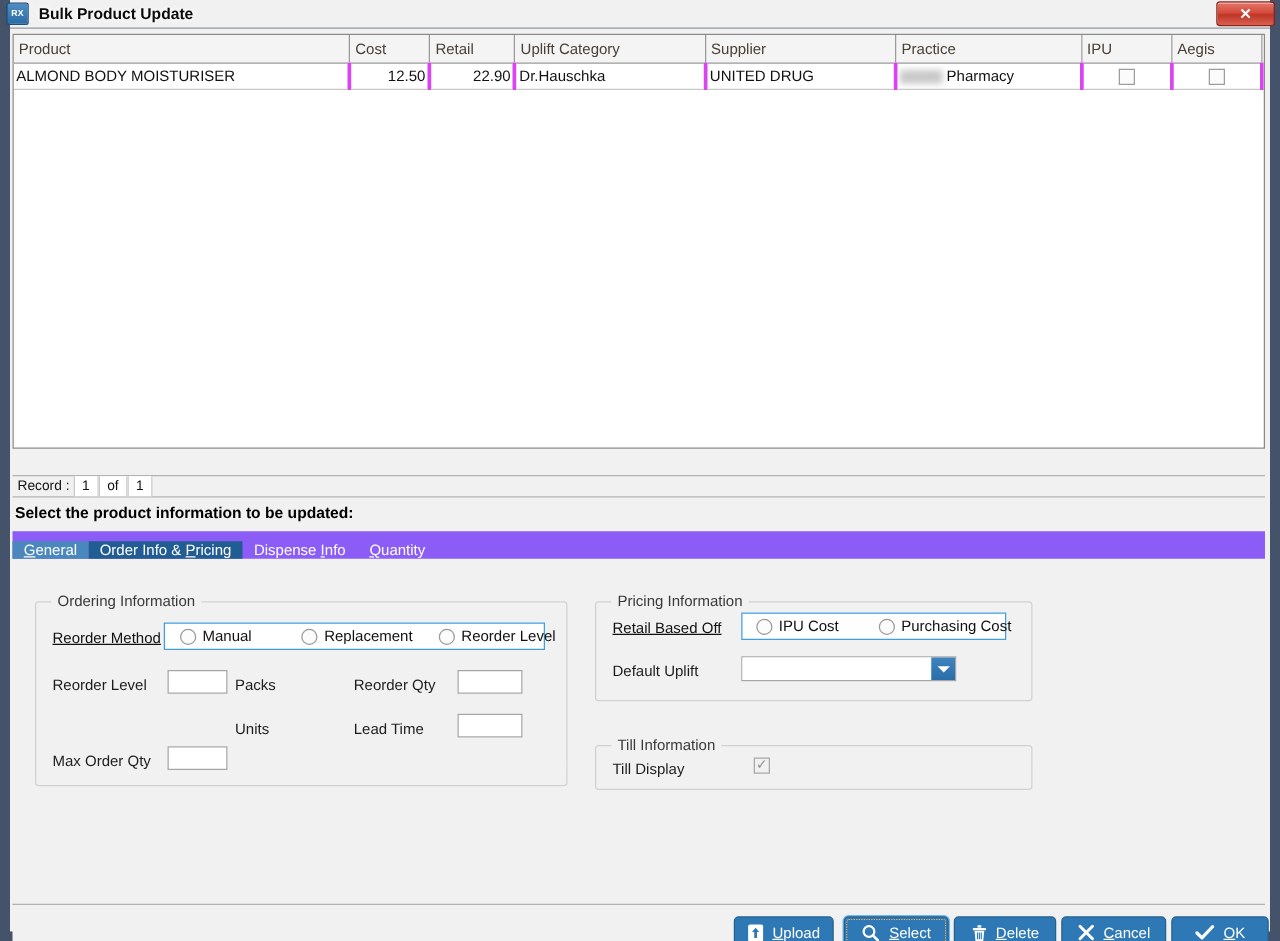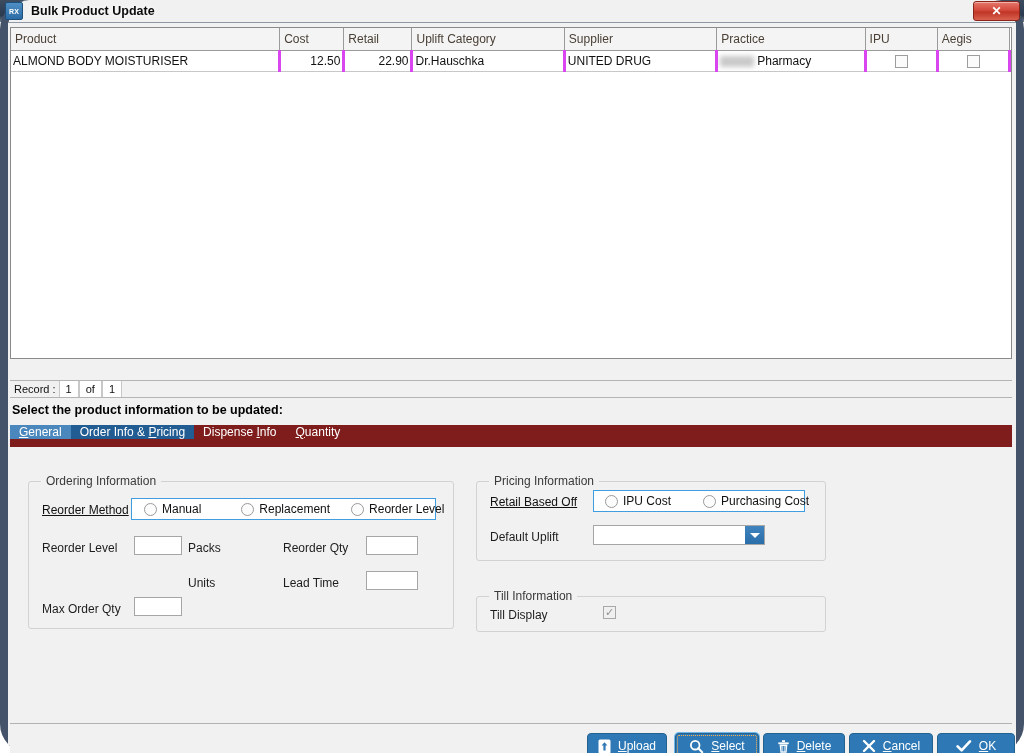--- a/index.html
+++ b/index.html
@@ -40,21 +40,20 @@
   .window {
     position: absolute;
     left: 0; top: 0;
     width: 1024px;
     height: 753px;
     box-sizing: border-box;
     border-left: 8px solid #45536a;
     border-right: 8px solid #45536a;
     border-bottom: 8px solid #45536a;
     background: #f1f1f1;
-    border-radius: 29px;
   }
   .window-inner {
     position: absolute;
     left: 0; top: 0;
     width: 1008px;
     height: 745px;
   }
 
   
   .titlebar {
@@ -212,23 +211,23 @@
     font-weight: bold;
     color: #000;
   }
 
   
   .tabbar {
     position: absolute;
     left: 2px; top: 402px;
     width: 1002px;
     height: 22px;
-    background: #7f1d1d;
-    display: flex;
-    align-items: flex-start;
+    background: #8b5cf6;
+    display: flex;
+    align-items: flex-end;
     box-sizing: border-box;
   }
   .tab {
     display: flex;
     align-items: center;
     padding: 0 9px;
     color: #ffffff;
     font-size: 12px;
     cursor: pointer;
     white-space: nowrap;

